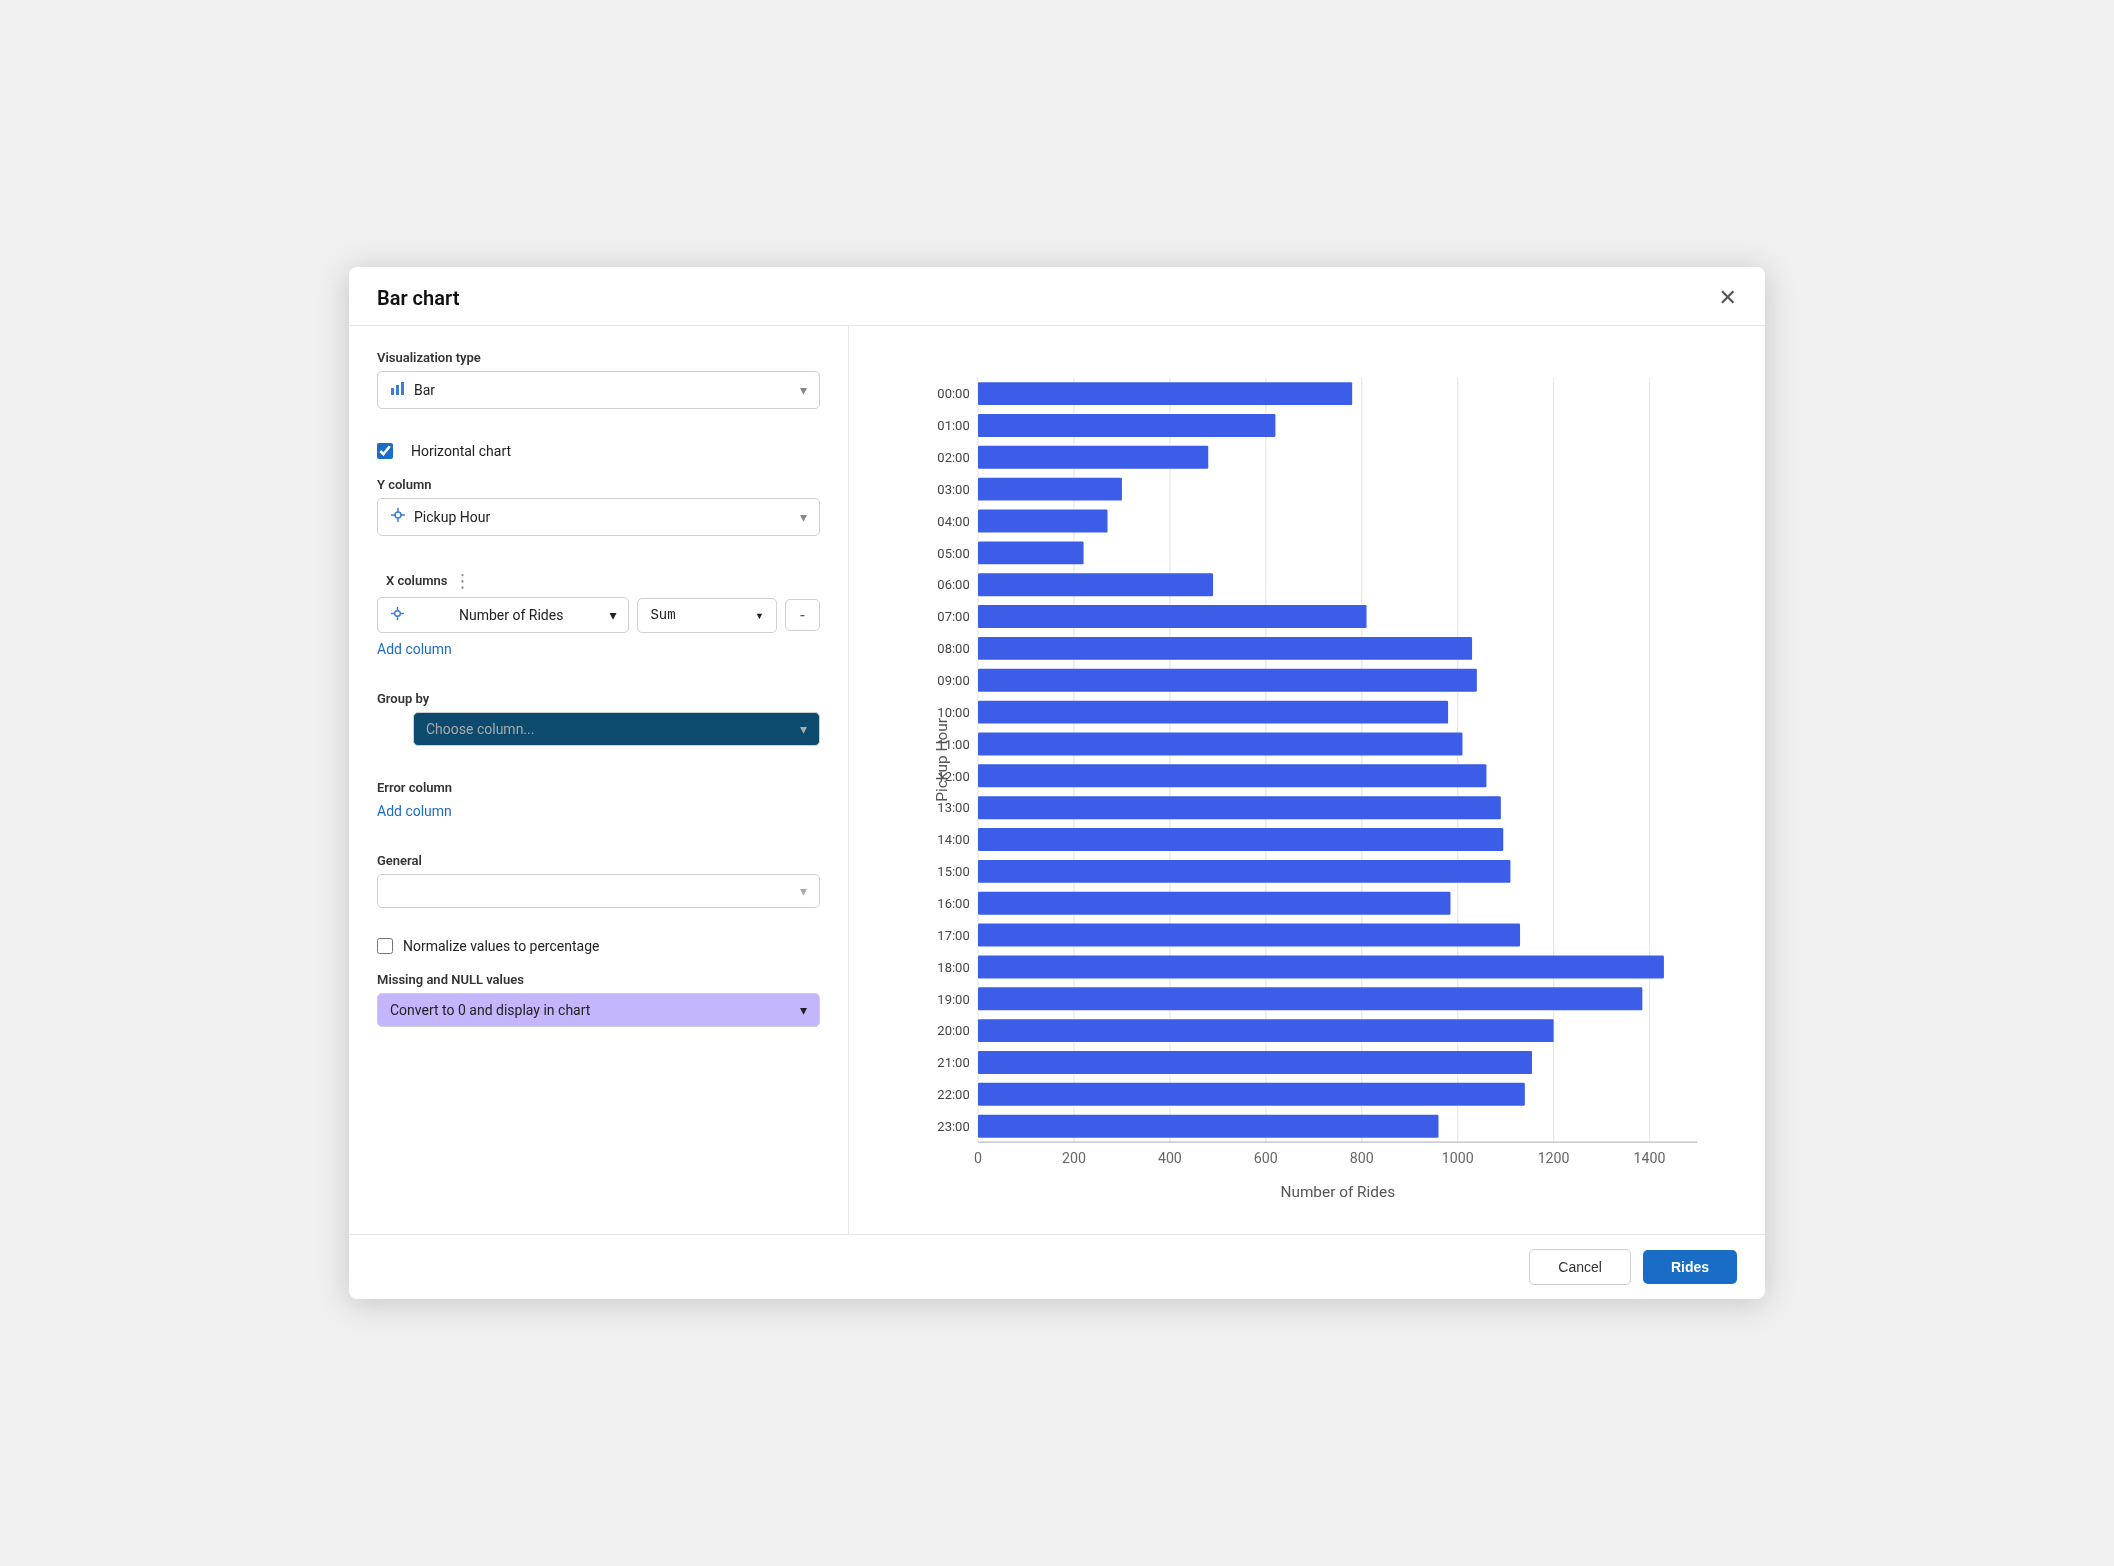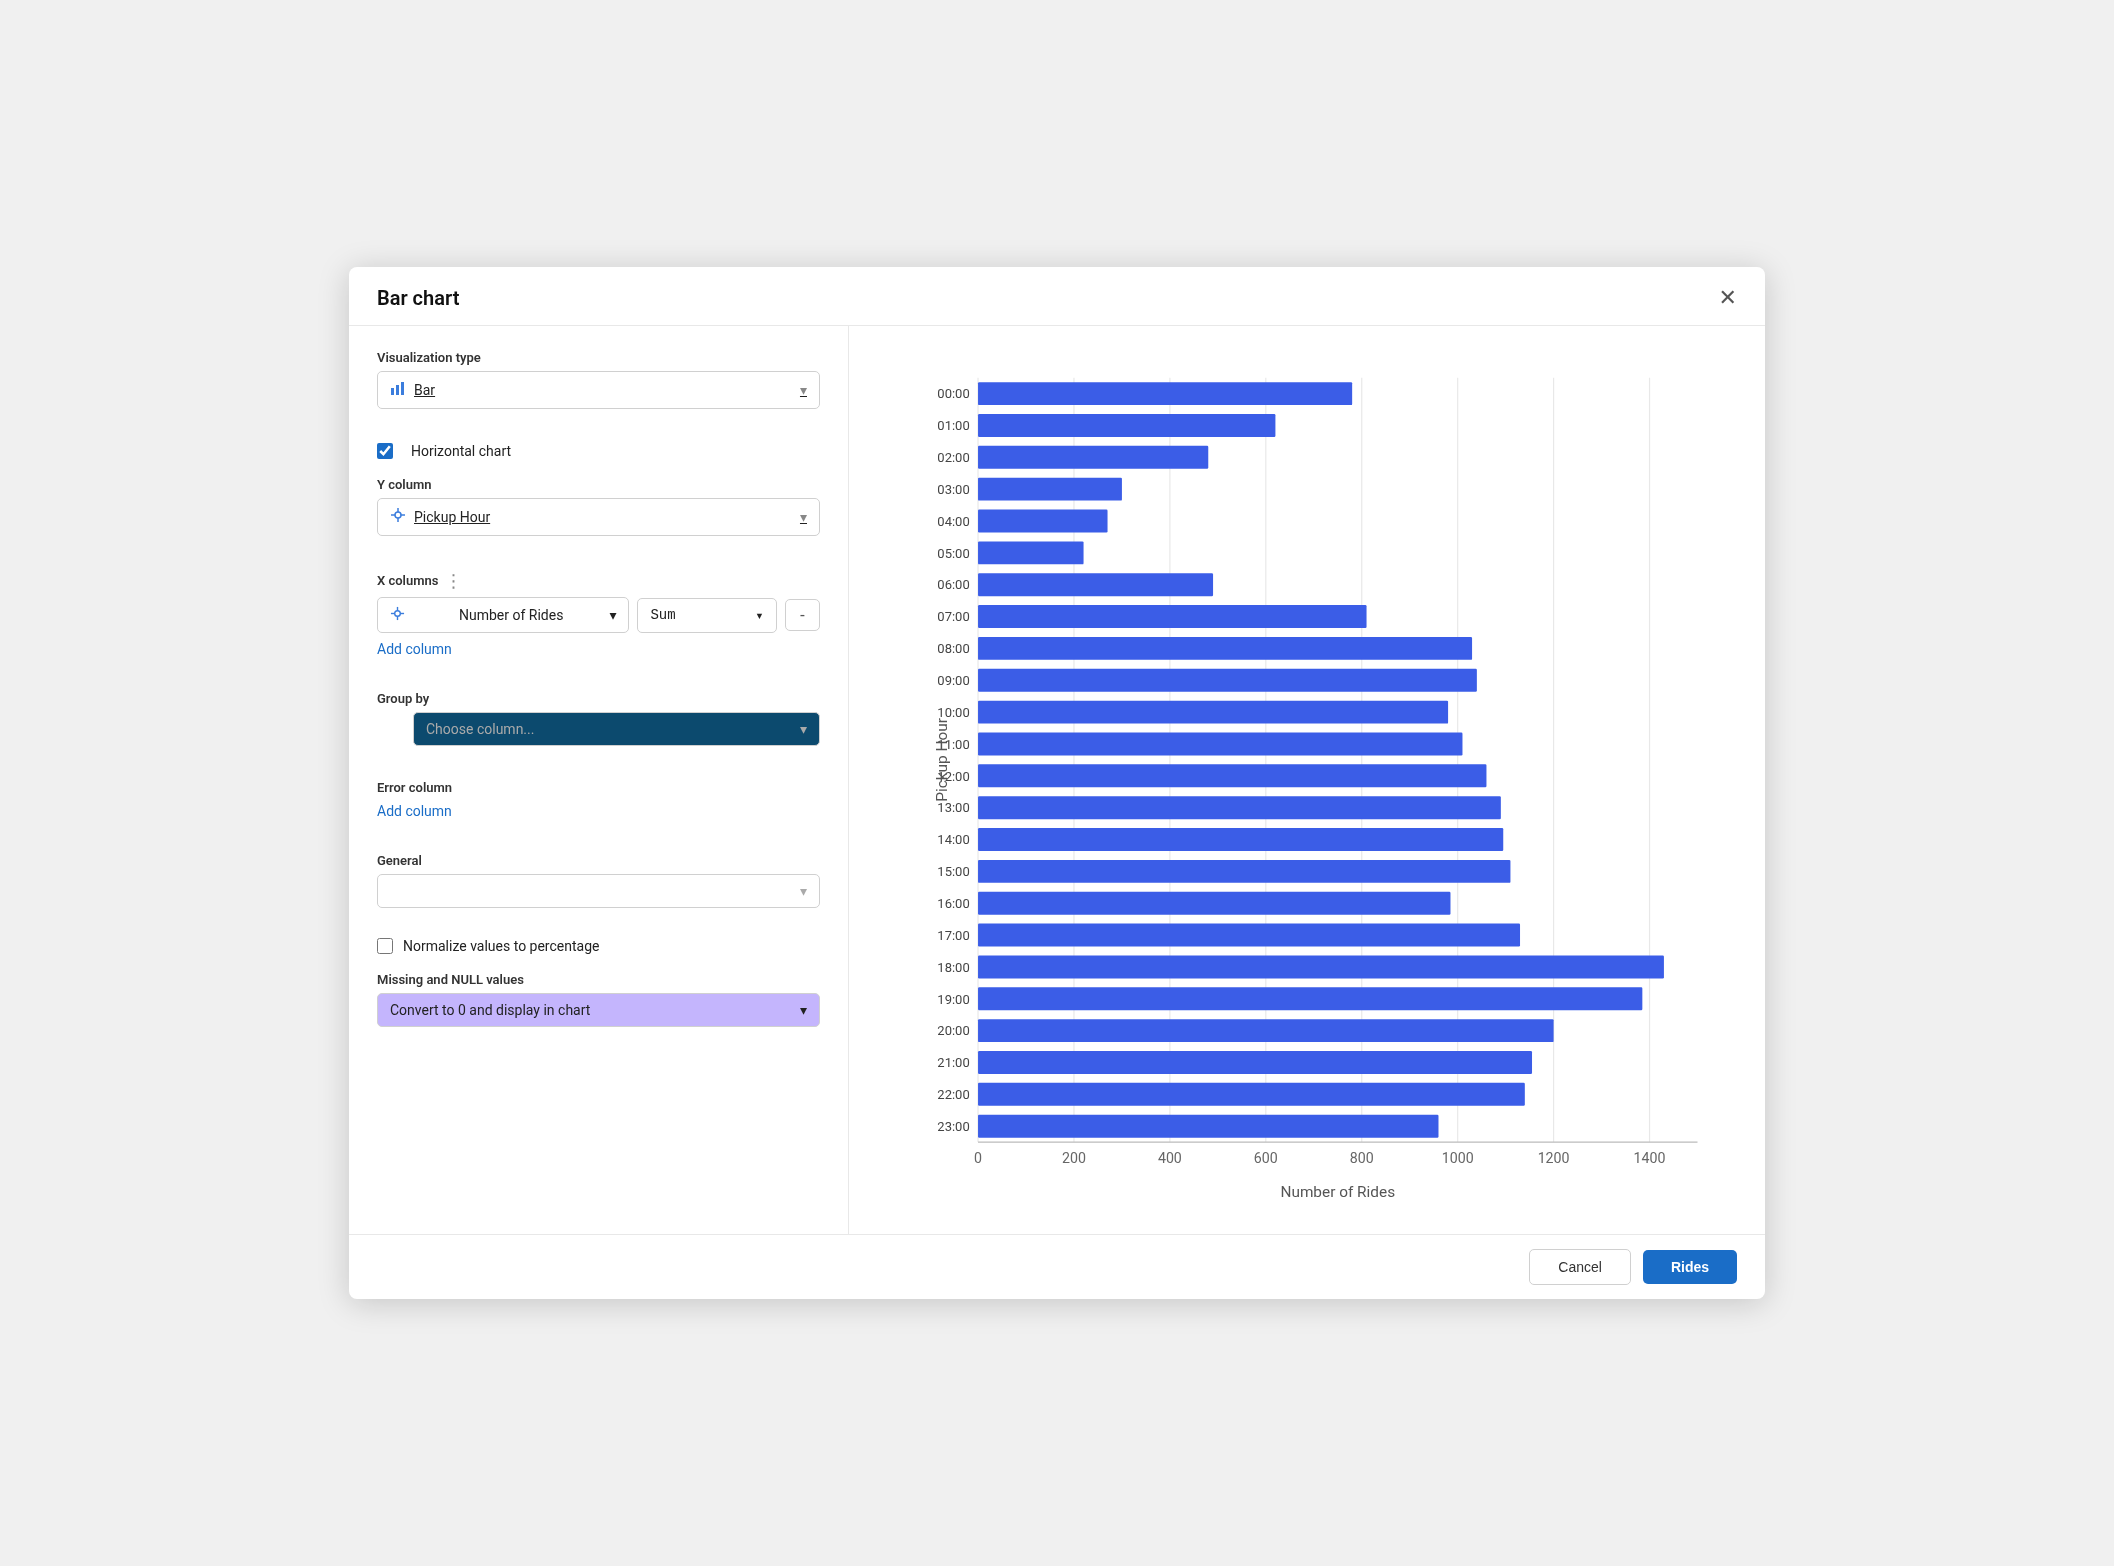--- a/index.html
+++ b/index.html
@@ -75,21 +75,20 @@
       align-items: center;
       border: 1px solid #d0d0d0;
       border-radius: 5px;
       padding: 8px 12px;
       background: #fff;
       cursor: pointer;
       font-size: 14px;
       color: #222;
       justify-content: space-between;
       margin-bottom: 18px;
-      text-decoration: underline;
     }
     .select-box .icon-left {
       color: #3b7ddd;
       margin-right: 8px;
       font-size: 16px;
     }
     .select-box .label-text {
       flex: 1;
     }
     .select-box .chevron {
@@ -145,20 +144,21 @@
       margin-bottom: 6px;
     }
     .x-columns-header {
       display: flex;
       align-items: center;
       gap: 6px;
       margin-bottom: 6px;
     }
     .x-columns-header .section-label {
       margin-bottom: 0;
+      margin-left: 9px;
     }
     .x-columns-header .dots {
       color: #888;
       font-size: 18px;
       letter-spacing: 1px;
       cursor: pointer;
     }
     .x-col-row {
       display: flex;
       align-items: center;

